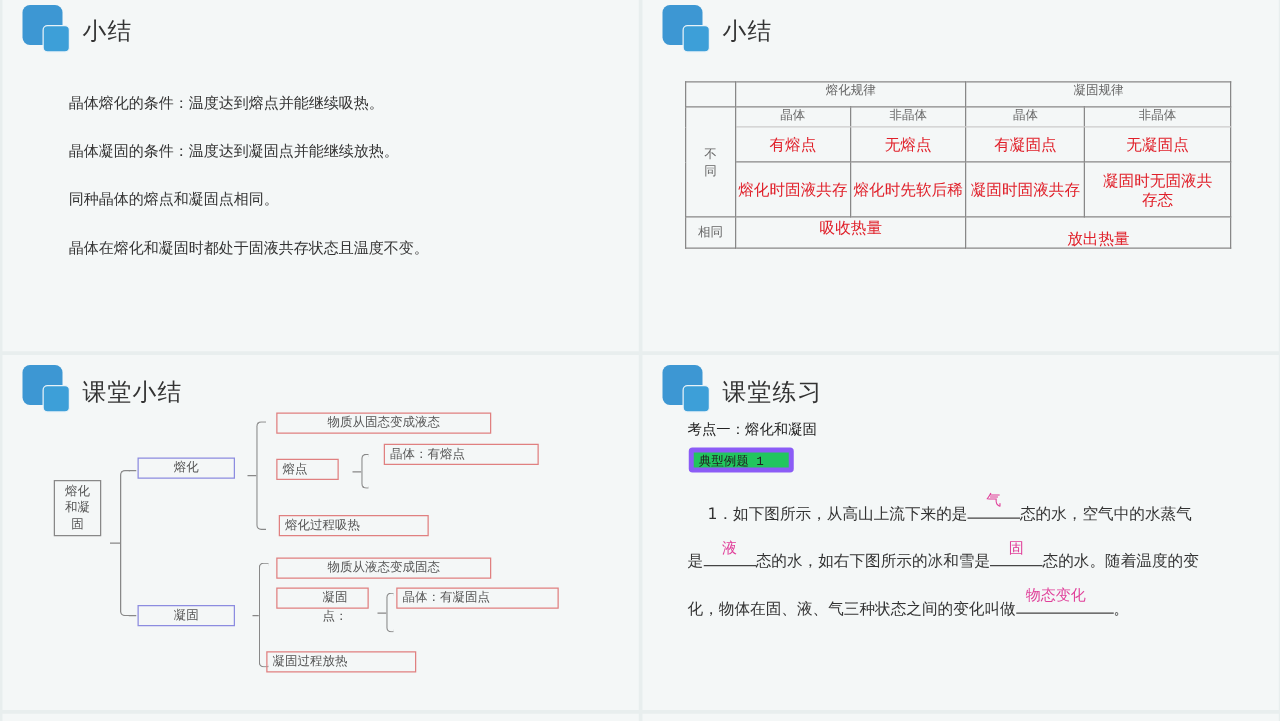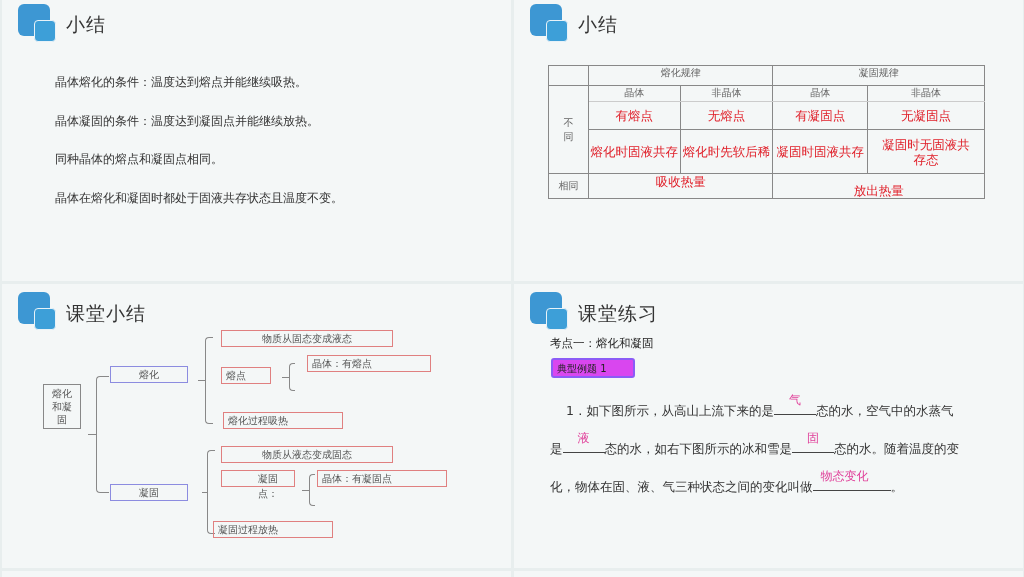--- a/index.html
+++ b/index.html
@@ -34,21 +34,21 @@
   table.cmp .lbl { vertical-align: middle; color: #666; font-size: 10px; }
   .box { position: absolute; background: transparent; text-align: left; padding-left: 4px; line-height: 15px; height: 17px; font-size: 10px; color: #555; }
   .box.red { border: 1px solid #e08080; }
   .box.blue { border: 1px solid #8c8ce0; text-align: center; padding-left: 0; }
   .box.gray { border: 1px solid #888; text-align: center; padding: 2px 0; line-height: 13px; height: auto; }
   .box.center { text-align: center; padding-left: 0; }
   .brace { position: absolute; border: 1px solid #888; border-right: none; border-radius: 4px 0 0 4px; }
   .tick { position: absolute; height: 1px; background: #888; }
 
   .kp { position: absolute; left: 36px; top: 52px; font-size: 11.5px; color: #222; }
-  .badge { position: absolute; left: 37px; top: 74px; width: 84px; height: 20px; background: #d946ef; border: 2px solid #8b5cf6; border-radius: 3px; font-size: 10px; color: #222; padding-left: 4px; line-height: 18px; }
+  .badge { position: absolute; left: 37px; top: 74px; width: 84px; height: 20px; background: #22c55e; border: 4px solid #8b5cf6; border-radius: 3px; font-size: 10px; color: #222; padding-left: 4px; line-height: 18px; font-family: Liberation Mono, monospace; }
   .q { position: absolute; left: 36px; top: 108px; width: 440px; font-size: 12.5px; color: #333; line-height: 38px; }
   .q .line { white-space: nowrap; }
   .blank { display: inline-block; position: relative; border-bottom: 1px solid #444; height: 14px; line-height: 14px; text-align: center; vertical-align: baseline; }
   .blank .ans { position: absolute; left: 0; right: 0; top: -8px; color: #e0409a; font-size: 12px; }
 </style>
 </head>
 <body>
 
 <div class="grid">
 

